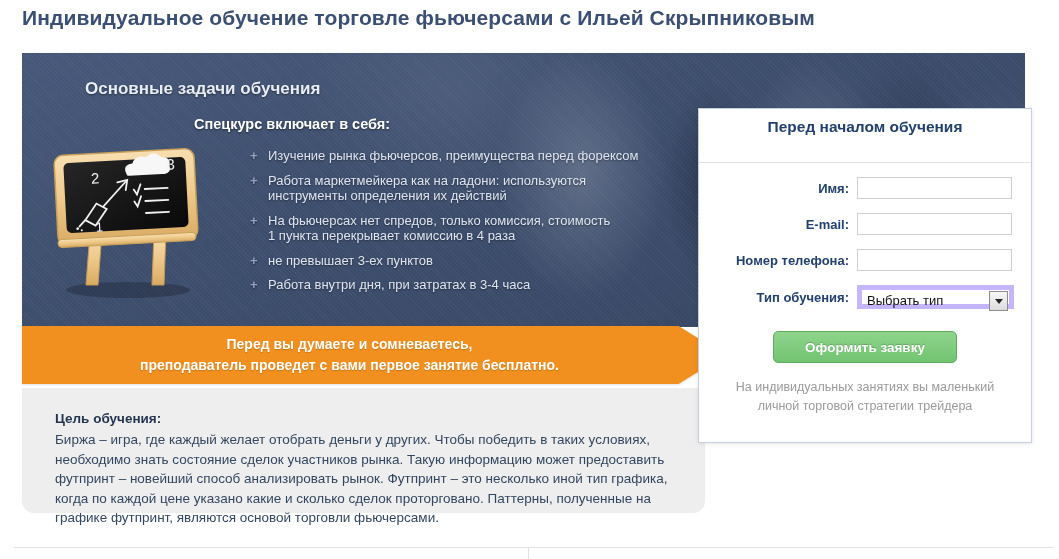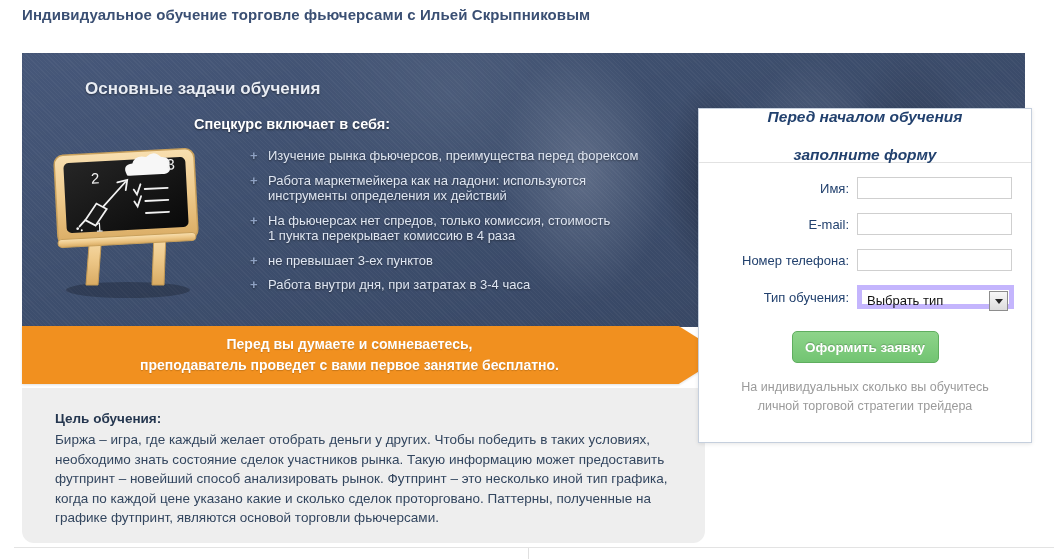--- a/index.html
+++ b/index.html
@@ -7,21 +7,21 @@
     width:1059px;height:559px;
     background:#ffffff;
     font-family:"Liberation Sans", sans-serif;
     overflow:hidden;
     position:relative;
   }
 
   
   .page-title{
     position:absolute; left:22px; top:6px;
-    font-size:15px; font-weight:bold; letter-spacing:.1px;
+    font-size:21px; font-weight:bold; letter-spacing:.1px;
     color:#3a4f73;
     white-space:nowrap;
   }
 
   
   .hero{
     position:absolute; left:22px; top:53px;
     width:1003px; height:274px;
     overflow:hidden;
     background:#3f506d;
@@ -84,21 +84,21 @@
   }
   .ribbon-txt{
     position:absolute; left:0; top:8px; width:655px;
     text-align:center; font-size:14px; font-weight:bold; line-height:21px;
     text-shadow:0 1px 1px rgba(0,0,0,.18);
   }
 
   
   .card{
     position:absolute; left:22px; top:388px;
-    width:683px; height:155px;
+    width:683px; height:125px;
     background:#eeeeee;
     border-radius:0 0 12px 12px;
   }
   .card-h{
     position:absolute; left:33px; top:23px;
     font-size:13.5px; font-weight:bold; color:#24364f;
   }
   .card-p{
     position:absolute; left:33px; top:42px; width:625px;
     font-size:13.5px; line-height:19.6px; color:#33465f;
@@ -115,29 +115,29 @@
     background:#ffffff;
     border:1px solid #c5cfdd;
     box-shadow:0 1px 4px rgba(0,0,0,.10);
   }
   .panel-head{
     height:53px; border-bottom:1px solid #e2e2e2;
     display:flex;align-items:center;justify-content:center;
     text-align:center;
   }
   .panel-head span{
-    font-size:15.5px;font-weight:bold;color:#22416e;line-height:19px;display:block;font-style:italic;
+    font-size:15.5px;font-weight:bold;color:#22416e;line-height:19px;display:block;
   }
   .frow{
     display:flex;align-items:center;margin-top:14px;
   }
   .frow:first-of-type{margin-top:19px;}
   .flab{
     width:150px; text-align:right; padding-right:8px;
-    font-size:13px; font-weight:normal; color:#22416e;
+    font-size:13px; font-weight:bold; color:#22416e;
   }
   .finput{
     width:155px;height:22px;
     border:1px solid #cfcfcf;background:#fff;outline:none;
     font-family:"Liberation Sans",sans-serif;font-size:13px;color:#333;
     padding:0 4px;box-sizing:border-box;
   }
   .fselect{
     width:157px;height:24px;position:relative;
     border:5px solid #c4b5fd;background:#fff;box-sizing:border-box;
@@ -150,21 +150,21 @@
     background:linear-gradient(#f7f7f7,#dcdcdc);
     border:1px solid #8d8d8d;box-sizing:border-box;
     display:flex;align-items:center;justify-content:center;
   }
   .caret{
     width:0;height:0;border-left:4px solid transparent;border-right:4px solid transparent;
     border-top:5px solid #262626;
   }
   .btn-wrap{margin-top:22px;text-align:center;}
   .submit-btn{
-    width:147px;height:32px;
+    width:184px;height:32px;
     background:linear-gradient(#8ed48a,#72c472);
     border:1px solid #5fae5f;border-radius:5px;
     color:#fff;font-size:13.5px;font-weight:bold;
     font-family:"Liberation Sans",sans-serif;
     text-shadow:0 -1px 1px rgba(0,0,0,.22);
     cursor:pointer;
   }
   .panel-note{
     margin-top:15px;text-align:center;padding:0 22px;
     font-size:12.5px;line-height:19px;color:#9a9a9a;
@@ -275,21 +275,20 @@
   <div class="card-p">Биржа – игра, где каждый желает отобрать деньги у других. Чтобы победить в таких условиях, необходимо знать состояние сделок участников рынка. Такую информацию может предоставить футпринт – новейший способ анализировать рынок. Футпринт – это несколько иной тип графика, когда по каждой цене указано какие и сколько сделок проторговано. Паттерны, полученные на графике футпринт, являются основой торговли фьючерсами.</div>
 </div>
 
 <div class="hr-bottom"></div>
 <div class="v-bottom"></div>
 
 <div class="panel">
   <div class="panel-head">
     <span>
       <span>Перед началом обучения</span><br>
-      <span>заполните форму</span>
     </span>
   </div>
 
   <div class="frow">
     <div class="flab">Имя:</div>
     <input class="finput" type="text" value="" style="">
   </div>
 
   <div class="frow">
     <div class="flab">E-mail:</div>
@@ -309,16 +308,16 @@
         <span class="caret"></span>
       </span>
     </div>
   </div>
 
   <div class="btn-wrap">
     <button class="submit-btn">Оформить заявку</button>
   </div>
 
   <div class="panel-note">
-    <div>На индивидуальных сколько вы обучитесь</div>
+    <div>На индивидуальных занятиях вы маленький</div>
     <div>личной торговой стратегии трейдера</div>
   </div>
 </div>
 
 </body></html>

